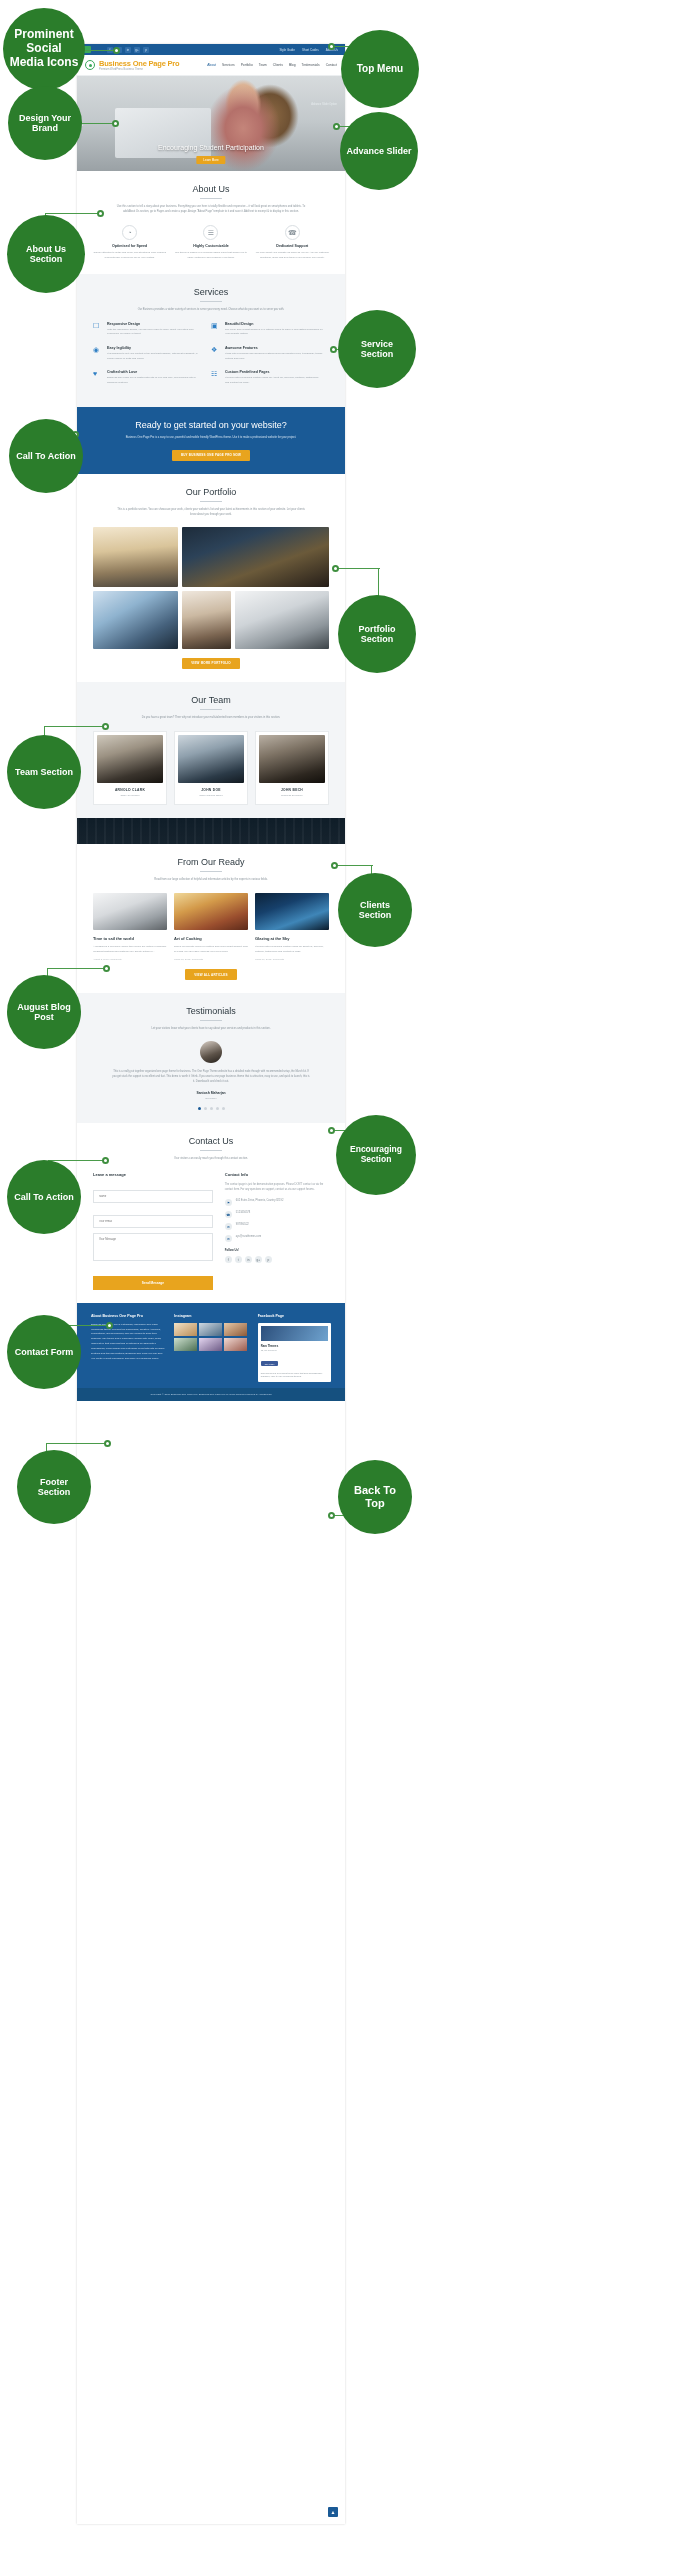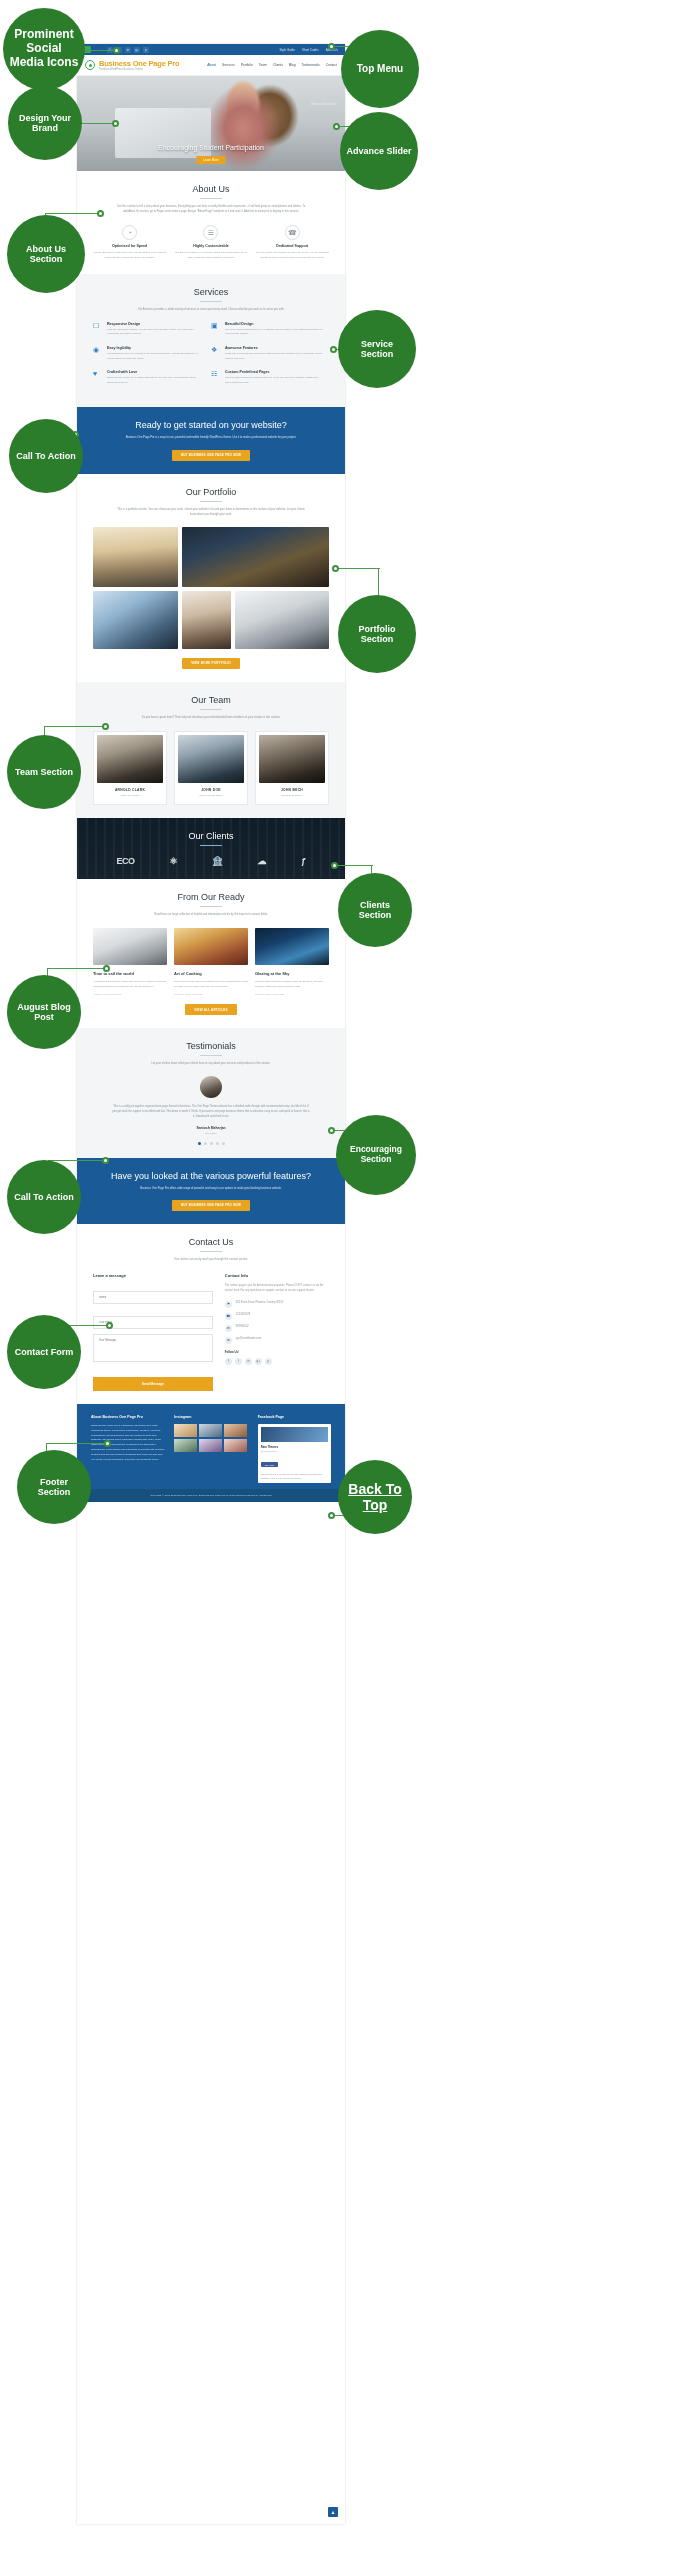--- a/index.html
+++ b/index.html
@@ -402,31 +402,20 @@
       <div class="tm">
         <div class="ph c"></div>
         <div class="nm">JOHN BECH</div>
         <div class="rl">Business Developer</div>
       </div>
     </div>
   </div>
 
   <div class="sec dark">
     <div class="bgtex"></div>
-    <div class="inner">
-      <div class="h2 white">Our Clients</div>
-      <div class="rule white"></div>
-      <div class="clients">
-        <span class="cl">ECO</span>
-        <span class="cl">⚛</span>
-        <span class="cl">🏦</span>
-        <span class="cl">☁</span>
-        <span class="cl">ƒ</span>
-      </div>
-    </div>
   </div>
 
   <div class="sec">
     <div class="h2">From Our Ready</div>
     <div class="rule"></div>
     <div class="lead-p">Read from our large collection of helpful and informative articles by the experts in various fields.</div>
     <div class="blog">
       <div class="bp">
         <div class="im a"></div>
         <div class="bt">Time to sail the world</div>
@@ -461,25 +450,20 @@
       <div class="dots">
         <i class="on"></i>
         <i></i>
         <i></i>
         <i></i>
         <i></i>
       </div>
     </div>
   </div>
 
-  <div class="sec blue">
-    <div class="h2 white">Have you looked at the various powerful features?</div>
-    <div class="lead-p white" style="margin-top:5px">Business One Page Pro offers wide range of powerful and easy to use options to make great looking business website.</div>
-    <button class="btn-y">BUY BUSINESS ONE PAGE PRO NOW</button>
-  </div>
 
   <div class="sec">
     <div class="h2">Contact Us</div>
     <div class="rule"></div>
     <div class="lead-p">Your visitors can easily reach you through this contact section.</div>
     <div class="contact">
       <div class="cf">
         <div class="fl">Leave a message</div>
         <input class="inp" placeholder="Name" style="">
         <input class="inp" placeholder="Your Email" style="">
@@ -633,13 +617,13 @@
 <div class="callout" style="left:338px;top:310px;width:78px;height:78px;font-size:9px;">Service Section</div>
 <div class="callout" style="left:9px;top:419px;width:74px;height:74px;font-size:9px;">Call To Action</div>
 <div class="callout" style="left:338px;top:595px;width:78px;height:78px;font-size:9px;">Portfolio Section</div>
 <div class="callout" style="left:7px;top:735px;width:74px;height:74px;font-size:9px;">Team Section</div>
 <div class="callout" style="left:338px;top:873px;width:74px;height:74px;font-size:9px;">Clients Section</div>
 <div class="callout" style="left:7px;top:975px;width:74px;height:74px;font-size:9px;">August Blog Post</div>
 <div class="callout" style="left:336px;top:1115px;width:80px;height:80px;font-size:8.5px;">Encouraging Section</div>
 <div class="callout" style="left:7px;top:1160px;width:74px;height:74px;font-size:9px;">Call To Action</div>
 <div class="callout" style="left:7px;top:1315px;width:74px;height:74px;font-size:9px;">Contact Form</div>
 <div class="callout" style="left:17px;top:1450px;width:74px;height:74px;font-size:9px;">Footer Section</div>
-<div class="callout" style="left:338px;top:1460px;width:74px;height:74px;font-size:14px;text-decoration:underline;">Back To Top</div>
+<div class="callout" style="left:338px;top:1460px;width:74px;height:74px;font-size:11px;">Back To Top</div>
 
 </body></html>

